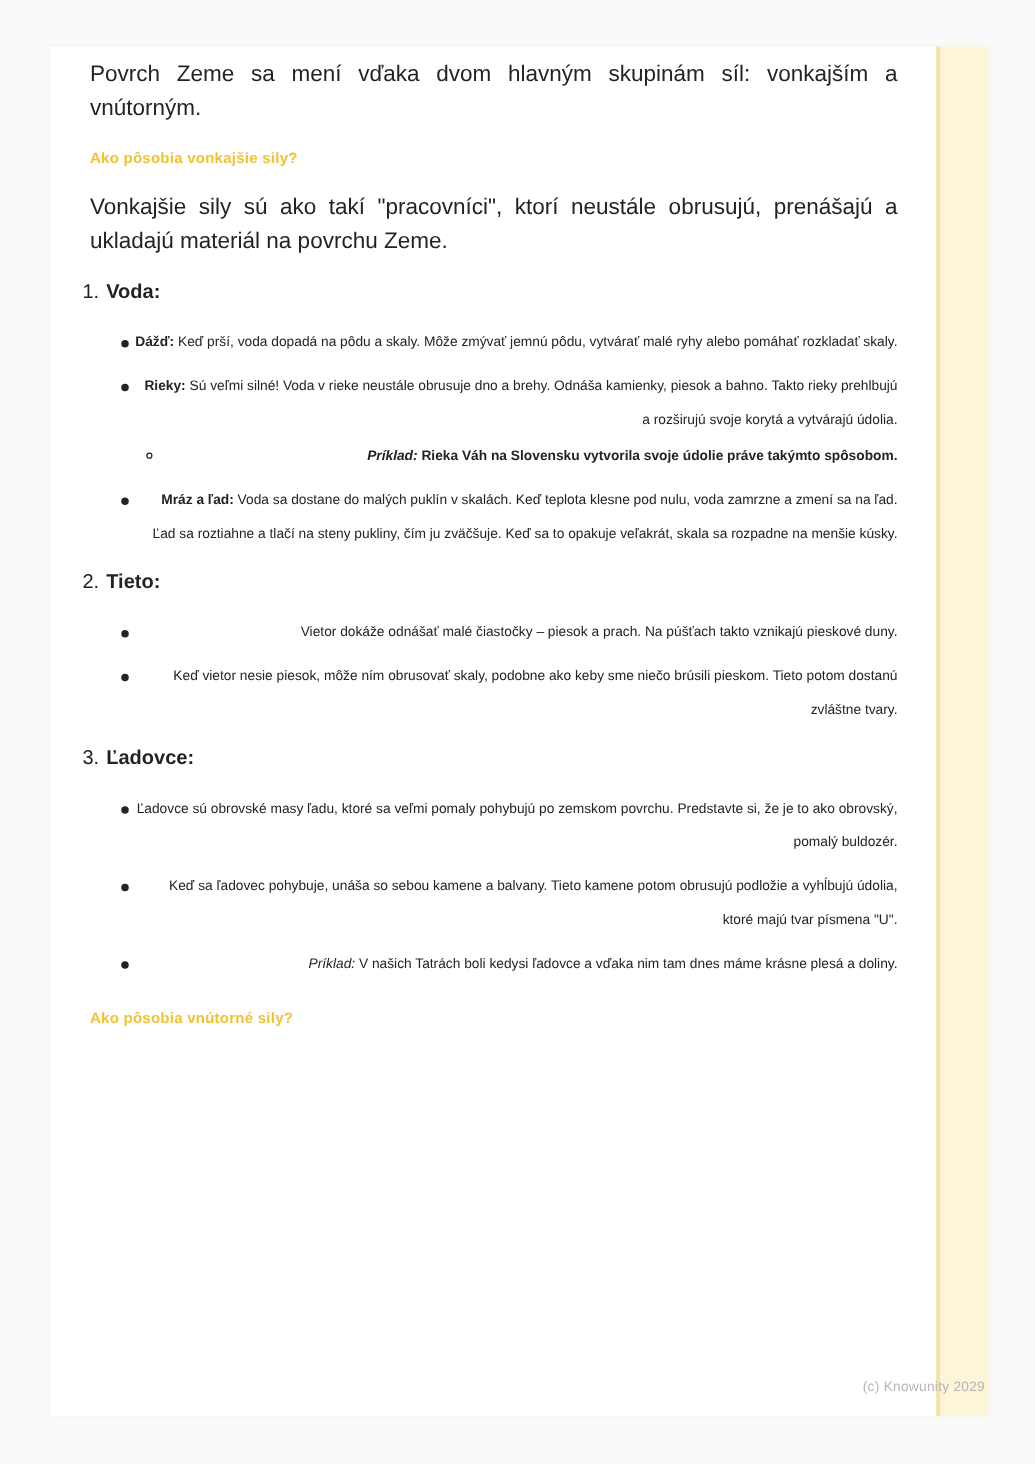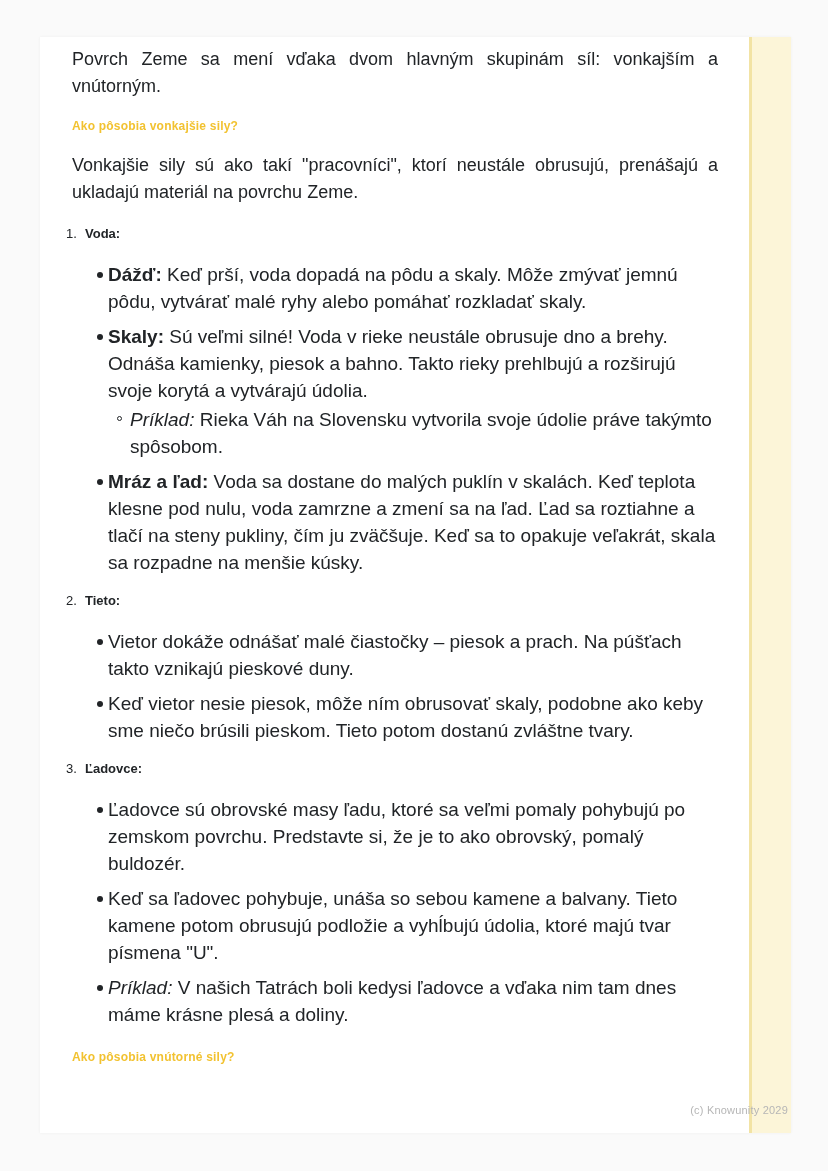--- a/index.html
+++ b/index.html
@@ -44,34 +44,34 @@
   h2.accent {
     font-size:12px; line-height:24px;
     font-weight:bold;
     color:var(--accent,#f2c230);
     margin:6px 0 14px;
     letter-spacing:0.2px;
   }
   h2.accent.bottom { margin-top:17px; margin-bottom:16px; }
   ol.main { list-style:none; margin:12px 0 0; padding:0; }
   ol.main > li { margin:0 0 11px; }
-  .li-head { font-size:13px; line-height:27px; margin:0 0 14px; }
+  .li-head { font-size:16px; line-height:27px; margin:0 0 14px; }
   .num { display:inline-block; width:19px; margin-left:-6px; }
   .li-title { font-weight:bold; }
   ul.blist { list-style:none; margin:0; padding:0; }
   ul.blist > li { position:relative; padding-left:36px; margin:0 0 8px; }
-  .bt { font-size:19px; line-height:27px; text-align:left; margin:0; }
+  .bt { font-size:11px; line-height:27px; text-align:right; margin:0; }
   .bt strong { font-weight:bold; }
   .bt em { font-style:italic; }
   .m1 {
     position:absolute; left:25px; top:11px;
     width:6px; height:6px; border-radius:50%;
     background:var(--text,#212427);
   }
-  ul.sub { list-style:none; margin:2px 0 6px; padding:0; }
+  ul.sub { list-style:none; margin:2px 0 6px; padding:0;font-weight:bold; }
   ul.sub > li { position:relative; padding-left:22px; }
   .m2 {
     position:absolute; left:9px; top:10px;
     width:5px; height:5px; border-radius:50%;
     border:1.5px solid var(--text,#212427);
     background:transparent;
   }
 </style>
 </head>
 <body>
@@ -92,21 +92,21 @@
 
       <li>
         <div class="li-head"><span class="num">1.</span><span class="li-title">Voda:</span></div>
         <ul class="blist">
           <li>
             <span class="m1"></span>
             <p class="bt"><strong>Dážď:</strong> <span>Keď prší, voda dopadá na pôdu a skaly. Môže zmývať jemnú pôdu, vytvárať malé ryhy alebo pomáhať rozkladať skaly.</span></p>
           </li>
           <li>
             <span class="m1"></span>
-            <p class="bt"><strong>Skaly:</strong> <span>Sú veľmi silné! Voda v rieke neustále obrusuje dno a brehy. Odnáša kamienky, piesok a bahno. Takto rieky prehlbujú a rozširujú svoje korytá a vytvárajú údolia.</span></p>
+            <p class="bt"><strong>Rieky:</strong> <span>Sú veľmi silné! Voda v rieke neustále obrusuje dno a brehy. Odnáša kamienky, piesok a bahno. Takto rieky prehlbujú a rozširujú svoje korytá a vytvárajú údolia.</span></p>
             <ul class="sub">
               <li>
                 <span class="m2"></span>
                 <p class="bt"><em>Príklad:</em> <span>Rieka Váh na Slovensku vytvorila svoje údolie práve takýmto spôsobom.</span></p>
               </li>
             </ul>
           </li>
           <li>
             <span class="m1"></span>
             <p class="bt"><strong>Mráz a ľad:</strong> <span>Voda sa dostane do malých puklín v skalách. Keď teplota klesne pod nulu, voda zamrzne a zmení sa na ľad. Ľad sa roztiahne a tlačí na steny pukliny, čím ju zväčšuje. Keď sa to opakuje veľakrát, skala sa rozpadne na menšie kúsky.</span></p>

